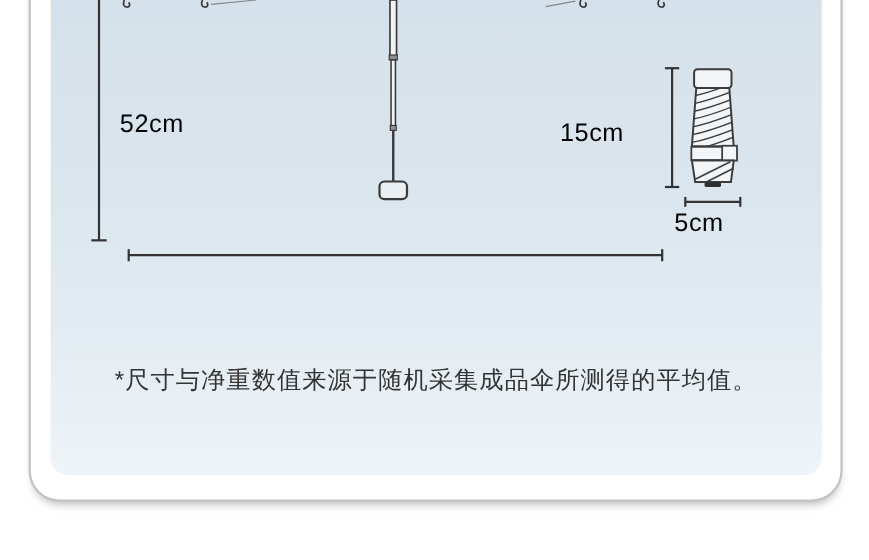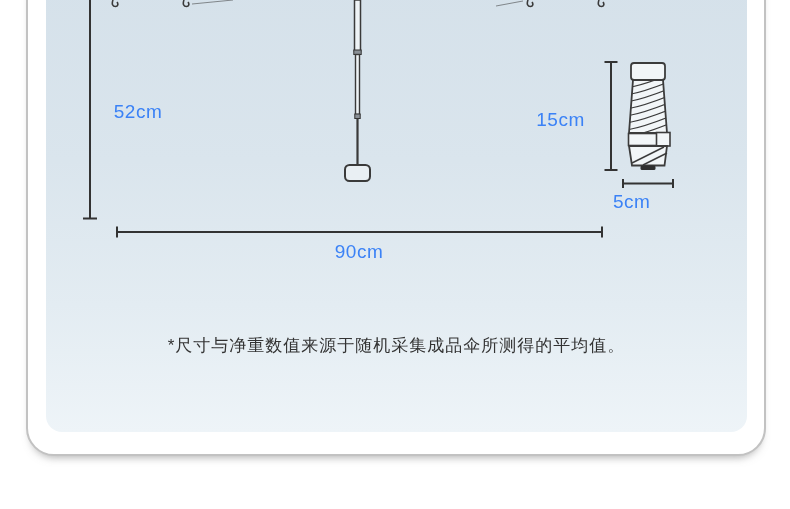--- a/index.html
+++ b/index.html
@@ -14,30 +14,30 @@
     border:2px solid #c2c2c2;border-radius:28px;
     box-shadow:0 6px 9px -5px rgba(100,100,100,.55);
   }
   .panel{
     position:absolute;left:46px;top:-20px;width:701px;height:452px;
     border-radius:0 0 16px 16px;
     background:linear-gradient(180deg,#d5e1ea 0%,#dae5ed 40%,#e3ecf2 72%,#eef4f8 100%);
   }
   .art{position:absolute;left:0;top:0;width:790px;height:509px;pointer-events:none;}
   .dim-label{
-    position:absolute;color:#3b82f6;font-size:19px;line-height:26px;
+    position:absolute;color:#000000;font-size:23px;line-height:26px;
     letter-spacing:.5px;
   }
   .label-52{left:100px;top:99px;width:76px;text-align:center;}
   .label-90{left:283px;top:239px;width:152px;text-align:center;}
-  .label-15{left:520px;top:107px;width:81px;text-align:center;}
+  .label-15{left:509px;top:107px;width:81px;text-align:left;}
   .label-5{left:613px;top:189px;width:70px;text-align:left;}
   .footnote{
     position:absolute;left:46px;top:333px;width:701px;text-align:center;
-    color:#333333;font-size:17px;line-height:25px;letter-spacing:1px;
+    color:#333333;font-size:22px;line-height:25px;letter-spacing:1px;
   }
 </style>
 </head>
 <body>
 
 <div class="stage">
 
   <div class="card"></div>
   <div class="panel"></div>
 
@@ -104,18 +104,17 @@
       </g>
       <g>
         <line x1="623" y1="183.5" x2="673" y2="183.5"></line>
         <line x1="623" y1="179" x2="623" y2="188"></line>
         <line x1="673" y1="179" x2="673" y2="188"></line>
       </g>
     </g>
   </svg>
 
   <div class="dim-label label-52">52cm</div>
-  <div class="dim-label label-90">90cm</div>
   <div class="dim-label label-15">15cm</div>
   <div class="dim-label label-5">5cm</div>
 
   <div class="footnote">*尺寸与净重数值来源于随机采集成品伞所测得的平均值。</div>
 </div>
 
 </body></html>

